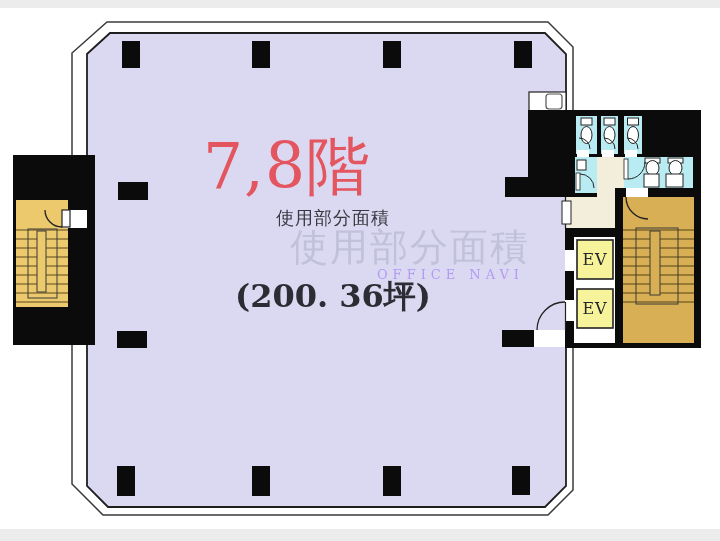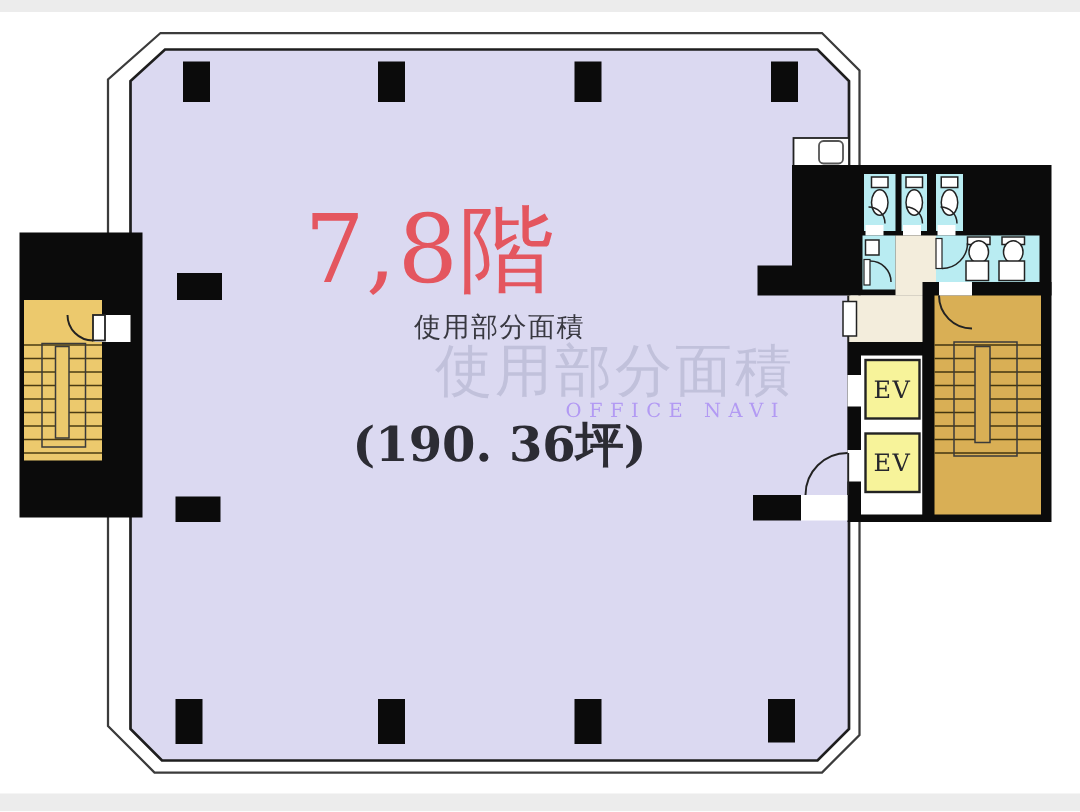--- a/index.html
+++ b/index.html
@@ -175,17 +175,17 @@
   </g>
 </svg>
 
 <div class="watermark">
   <div class="wm1">使用部分面積</div>
   <div class="wm2">OFFICE NAVI</div>
 </div>
 
 <div class="overlay floor-title">7,8階</div>
 <div class="overlay area-caption">使用部分面積</div>
-<div class="overlay area-tsubo">(190. 36坪)</div>
+<div class="overlay area-tsubo">(200. 36坪)</div>
 <div class="overlay ev-label ev1">EV</div>
 <div class="overlay ev-label ev2">EV</div>
 
 </div>
 
 </body></html>

